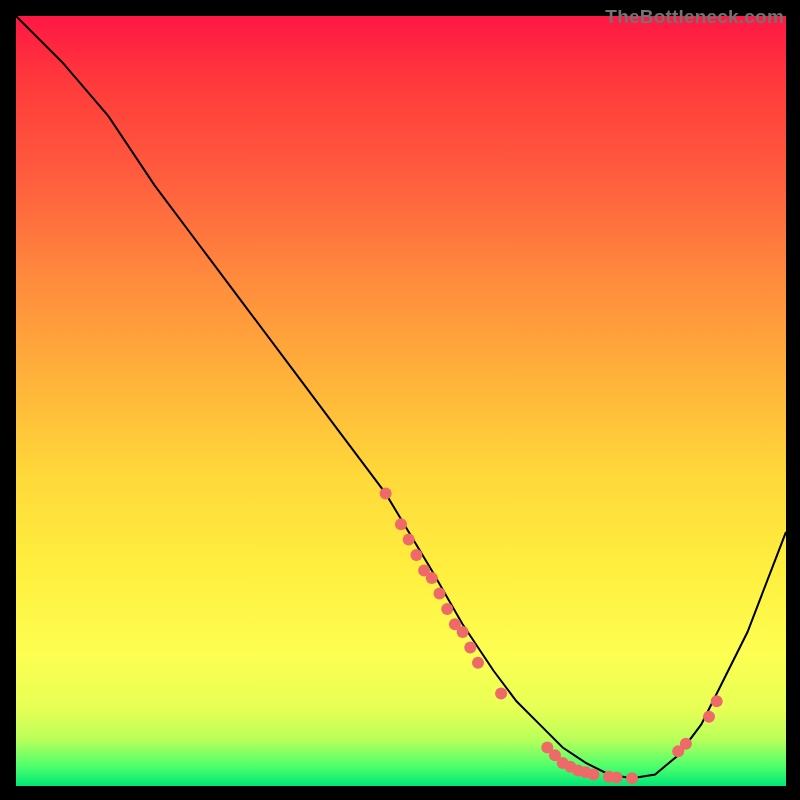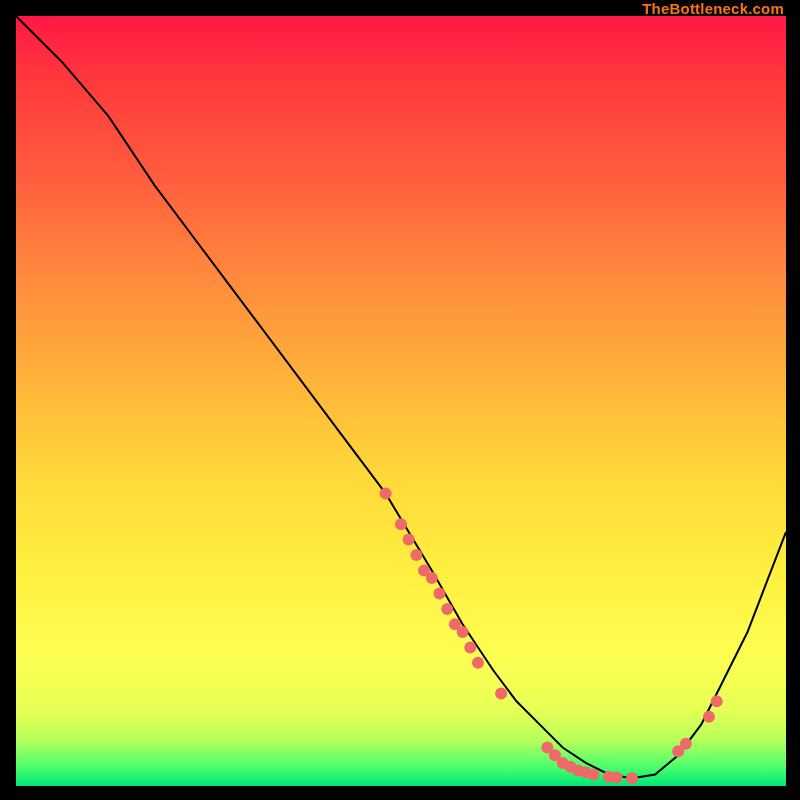--- a/index.html
+++ b/index.html
@@ -33,24 +33,24 @@
       #ffef3f 72%,
       #fdff52 83%,
       #e7ff55 90%,
       #b8ff5a 94%,
       #4cff6c 97.5%,
       #00e676 100%
     );
   }
   .attribution {
     position: absolute;
-    top: 0;
+    top: 6px;
     right: 16px;
-    color: #f97316;
-    font-size: 15px;
+    color: #737373;
+    font-size: 19px;
     font-weight: 700;
     letter-spacing: 0.2px;
   }
   .svg-overlay {
     position: absolute;
     left: 16px;
     top: 16px;
     width: 770px;
     height: 770px;
   }

